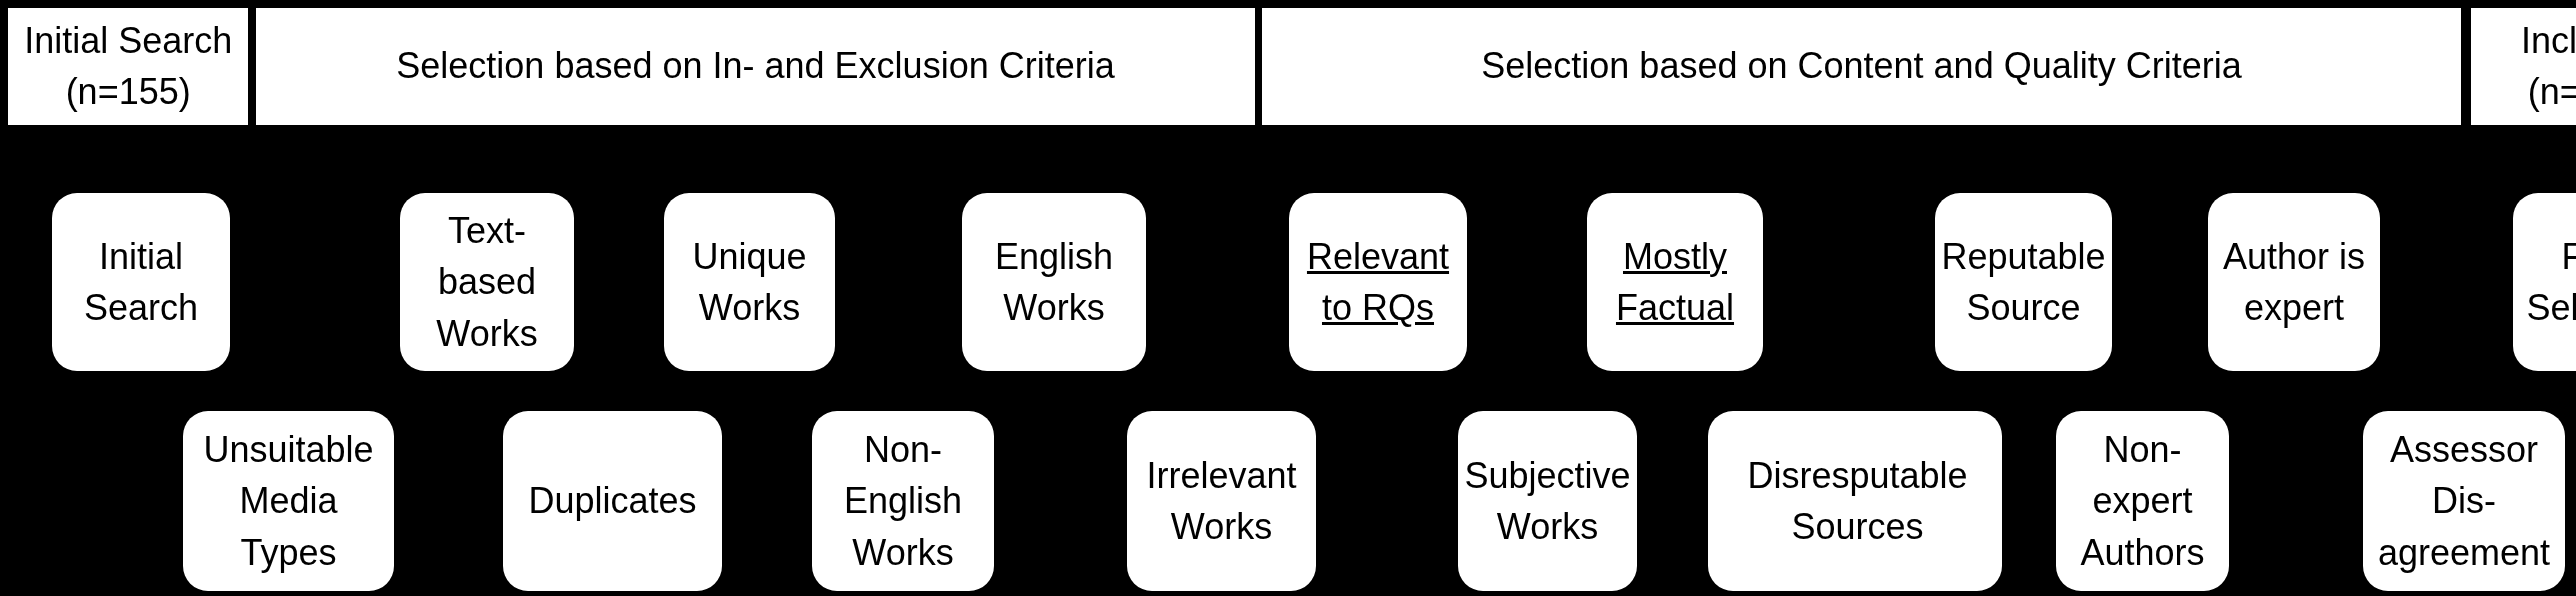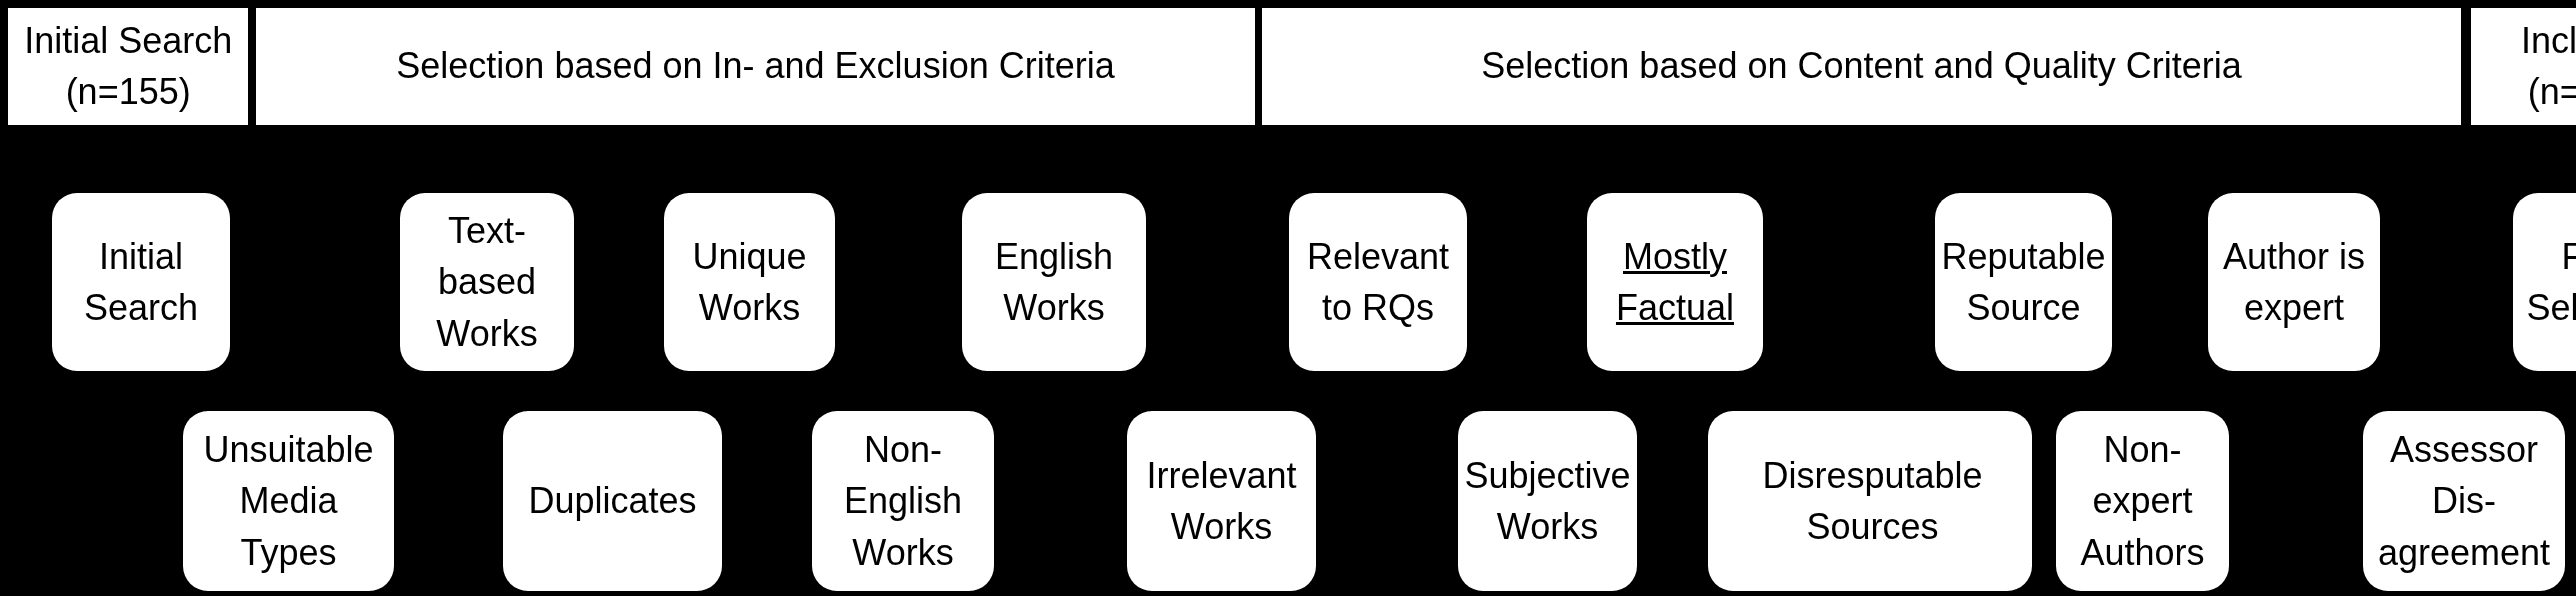--- a/index.html
+++ b/index.html
@@ -55,21 +55,21 @@
 
   <div class="node stage" style="left:52px;   width:178px;">Initial
 Search</div>
   <div class="node stage" style="left:353px;  width:174px;margin-left:47px;">Text-
 based
 Works</div>
   <div class="node stage" style="left:664px; width:171px;">Unique
 Works</div>
   <div class="node stage" style="left:962px; width:184px;">English
 Works</div>
-  <div class="node stage" style="left:1289px; width:178px;">Relevant
+  <div class="node stage" style="left:1289px; width:178px;text-decoration:underline;">Relevant
 to RQs</div>
   <div class="node stage" style="left:1587px; width:176px;text-decoration:underline;">Mostly
 Factual</div>
   <div class="node stage" style="left:1895px; width:177px;margin-left:40px;">Reputable
 Source</div>
   <div class="node stage" style="left:2208px; width:172px;">Author is
 expert</div>
   <div class="node stage" style="left:2513px; width:175px;">Final
 Selection</div>
 
@@ -77,21 +77,21 @@
 Media
 Types</div>
   <div class="node excl" style="left:503px;  width:219px;">Duplicates</div>
   <div class="node excl" style="left:812px; width:182px;">Non-
 English
 Works</div>
   <div class="node excl" style="left:1127px; width:189px;">Irrelevant
 Works</div>
   <div class="node excl" style="left:1441px; width:179px;margin-left:17px;">Subjective
 Works</div>
-  <div class="node excl" style="left:1708px; width:324px;padding-left:8px;">Disresputable
+  <div class="node excl" style="left:1708px; width:294px;padding-left:8px;">Disresputable
 Sources</div>
   <div class="node excl" style="left:2056px; width:173px;">Non-
 expert
 Authors</div>
   <div class="node excl" style="left:2363px; width:202px;">Assessor
 Dis-
 agreement</div>
 
 </div>
 

